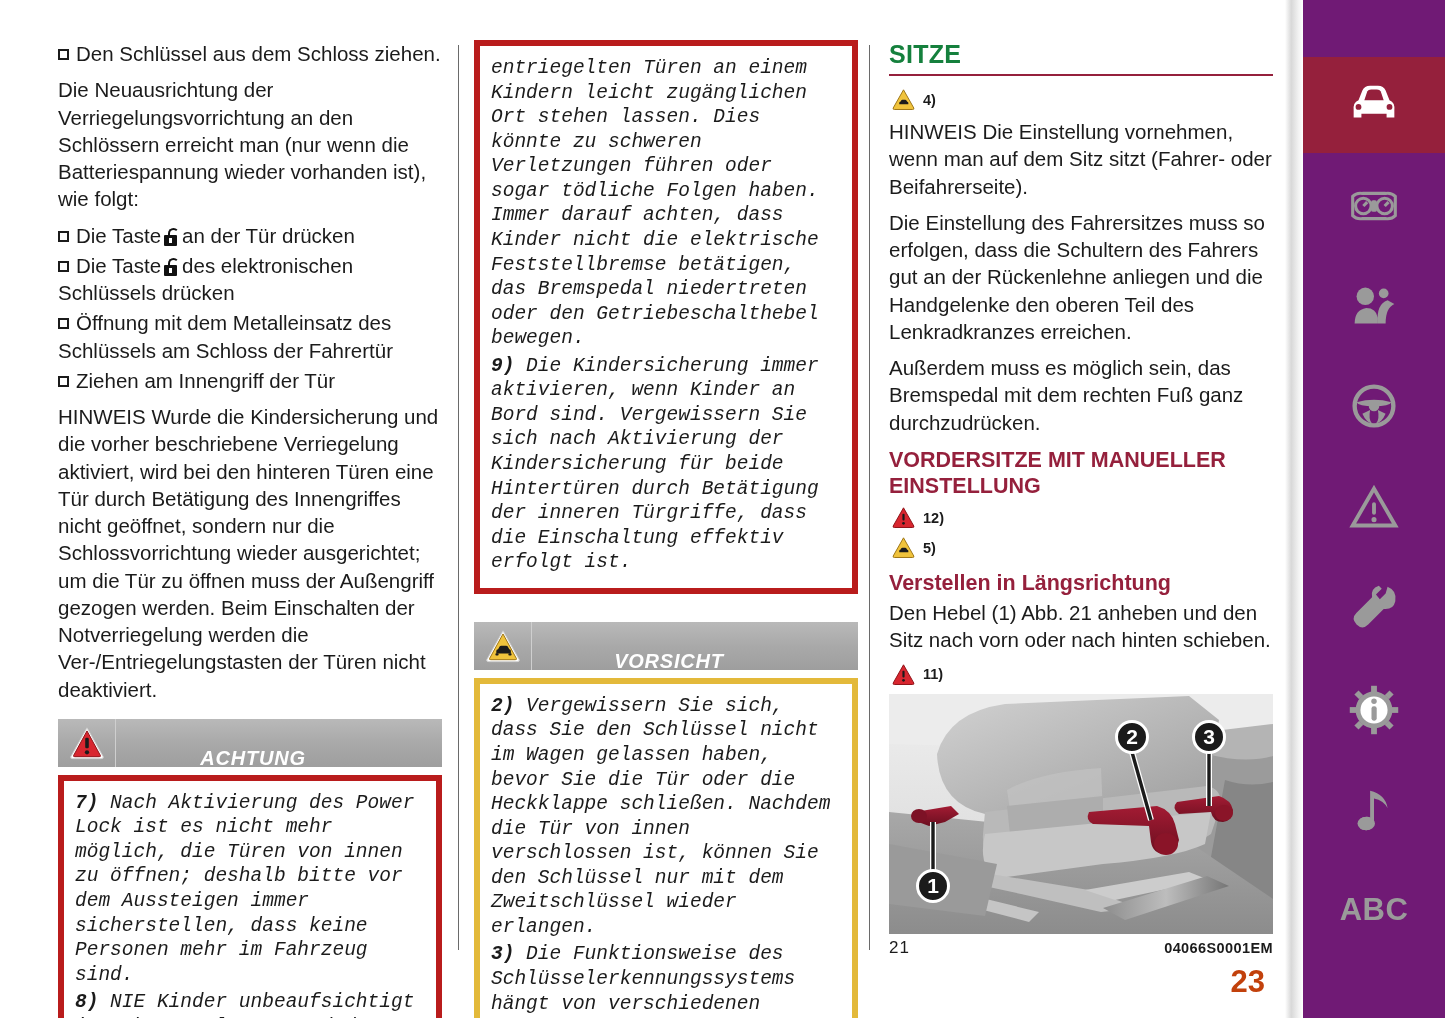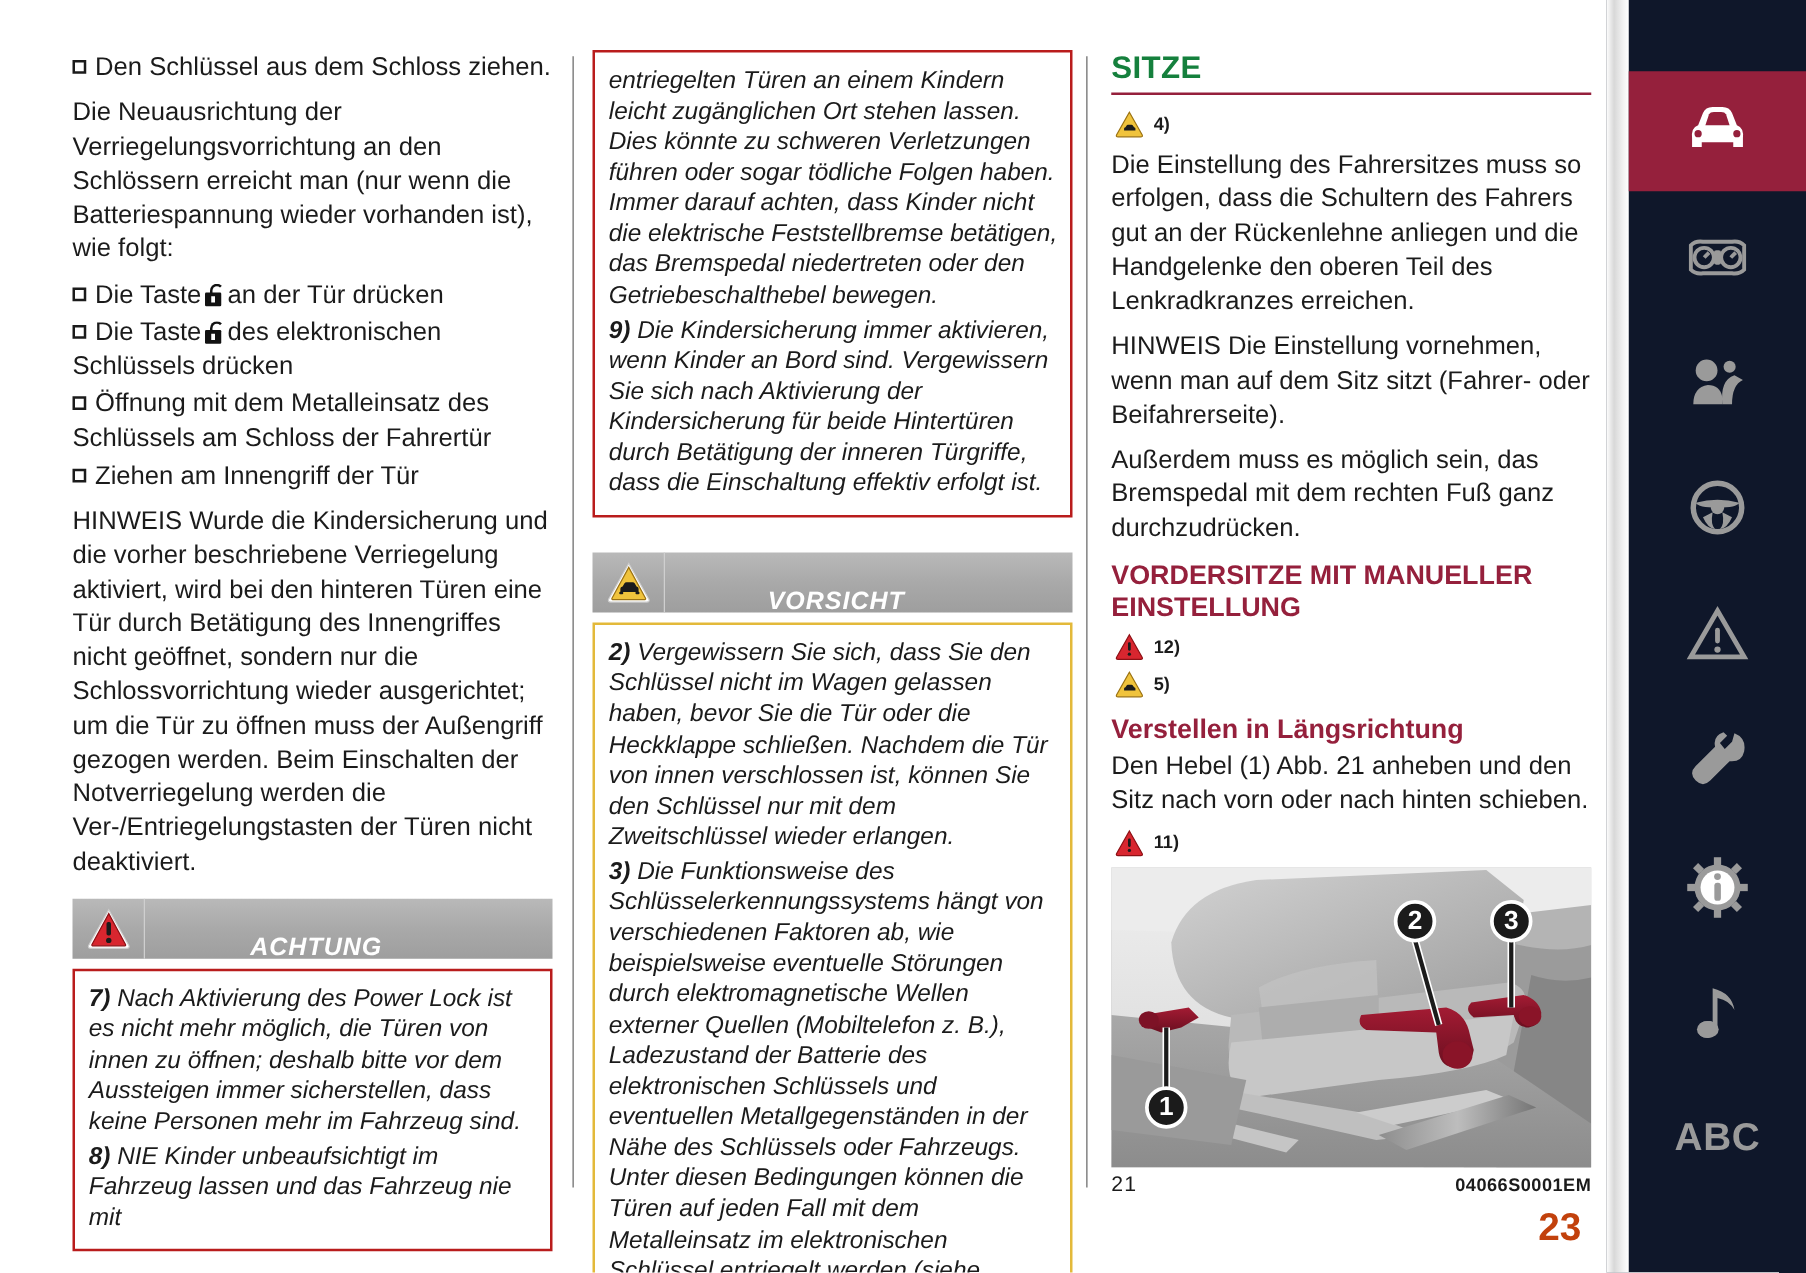--- a/index.html
+++ b/index.html
@@ -13,21 +13,21 @@
     position: relative;
     width: 1445px; height: 1018px;
     background: #ffffff;
   }
 
   
   .sidebar {
     position: absolute;
     top: 0; right: 0;
     width: 160px; height: 1018px;
-    background: #0f172a;
+    background: #701a75;
   }
   .sidebar-gutter {
     position: absolute;
     top: 0; left: 0;
     width: 18px; height: 1018px;
     background: linear-gradient(to right, #ffffff 0%, #d8d8d8 35%, #f2f2f2 75%, #ffffff 100%);
   }
   .sidebar-rail {
     position: absolute;
     top: 0; left: 18px;
@@ -138,23 +138,24 @@
     text-align: center;
     font-size: 20px;
     font-weight: bold;
     font-style: italic;
     color: #ffffff;
     letter-spacing: 0.8px;
     padding-right: 52px;
     margin-top: 31px;
   }
   .warnbody {
-    border: 2px solid #b91c1c;
+    border: 6px solid #b91c1c;
     margin-top: 8px;
     padding: 10px 10px 10px 11px;
+    font-family: Liberation Mono, monospace;
   }
   .warnbody.caution { border-color: #e3b93a; }
   .warnbody p {
     font-size: 19.5px;
     line-height: 1.26;
     font-style: italic;
     color: #1b1b1b;
     margin-bottom: 3px;
   }
   .warnbody p b { font-style: italic; font-weight: bold; }
@@ -320,22 +321,22 @@
     <div class="symref">
       <span>
         <svg viewBox="0 0 40 38">
           <path d="M20 3 L37 33 Q38 35.5 35 35.5 L5 35.5 Q2 35.5 3 33 Z" fill="#f0c33c" stroke="#9c7313" stroke-width="1.6"></path>
           <path d="M13 27 L13 24.6 Q13 23.1 14.8 22.9 L16.4 20.4 Q16.9 19.6 18 19.6 L23 19.6 Q24.1 19.6 24.6 20.4 L26.2 22.9 Q28 23.1 28 24.6 L28 27 Z" fill="#1b1b1b"></path>
         </svg>
       </span>
       <span class="num">4)</span>
     </div>
 
+    <p class="body">HINWEIS Die Einstellung vornehmen, wenn man auf dem Sitz sitzt (Fahrer- oder Beifahrerseite).</p>
     <p class="body">Die Einstellung des Fahrersitzes muss so erfolgen, dass die Schultern des Fahrers gut an der Rückenlehne anliegen und die Handgelenke den oberen Teil des Lenkradkranzes erreichen.</p>
-    <p class="body">HINWEIS Die Einstellung vornehmen, wenn man auf dem Sitz sitzt (Fahrer- oder Beifahrerseite).</p>
     <p class="body">Außerdem muss es möglich sein, das Bremspedal mit dem rechten Fuß ganz durchzudrücken.</p>
 
     <h2 class="sub">VORDERSITZE MIT MANUELLER EINSTELLUNG</h2>
 
     <div class="symref">
       <span>
         <svg viewBox="0 0 40 38">
           <path d="M20 3 L37 33 Q38 35.5 35 35.5 L5 35.5 Q2 35.5 3 33 Z" fill="#d8262f" stroke="#8d1015" stroke-width="1.6"></path>
           <rect x="18.2" y="13" width="3.6" height="11" rx="1.5" fill="#1b1b1b"></rect>
           <circle cx="20" cy="28.6" r="2.2" fill="#1b1b1b"></circle>

